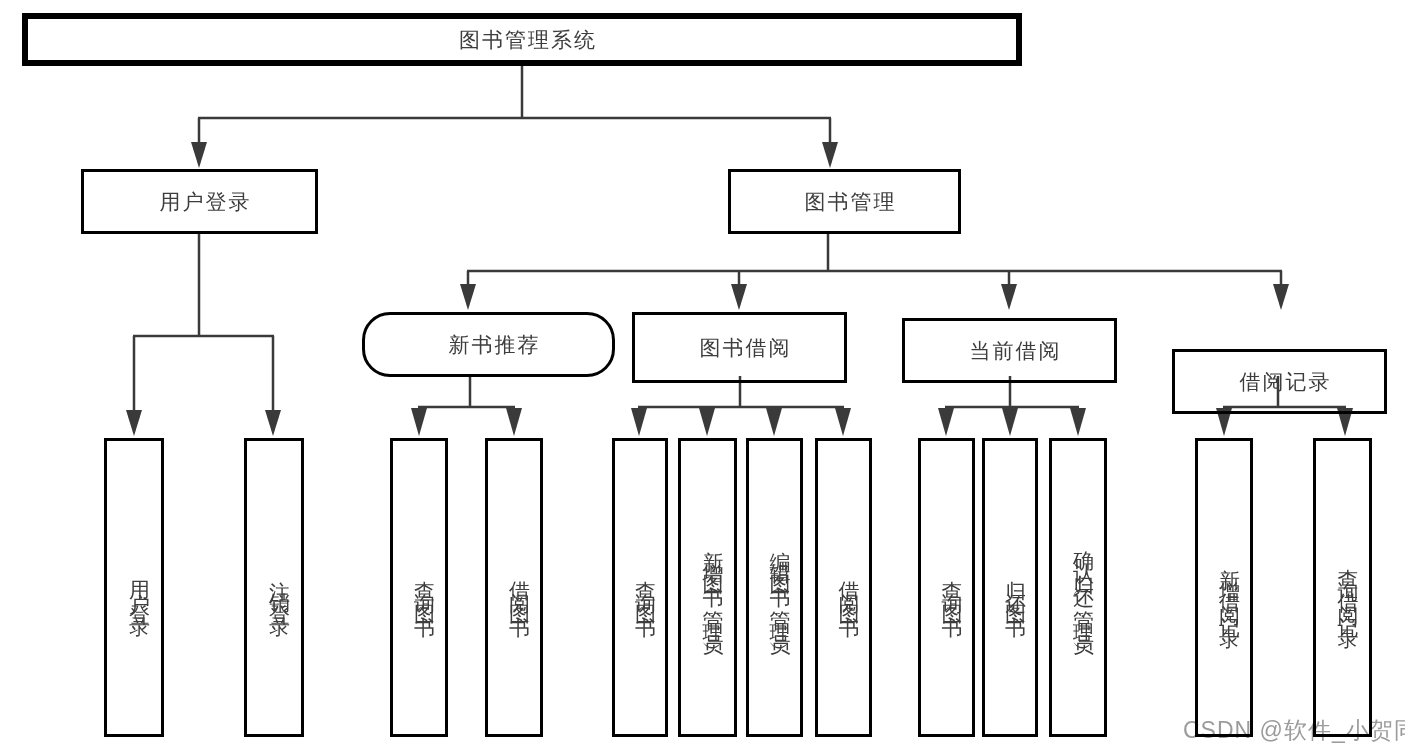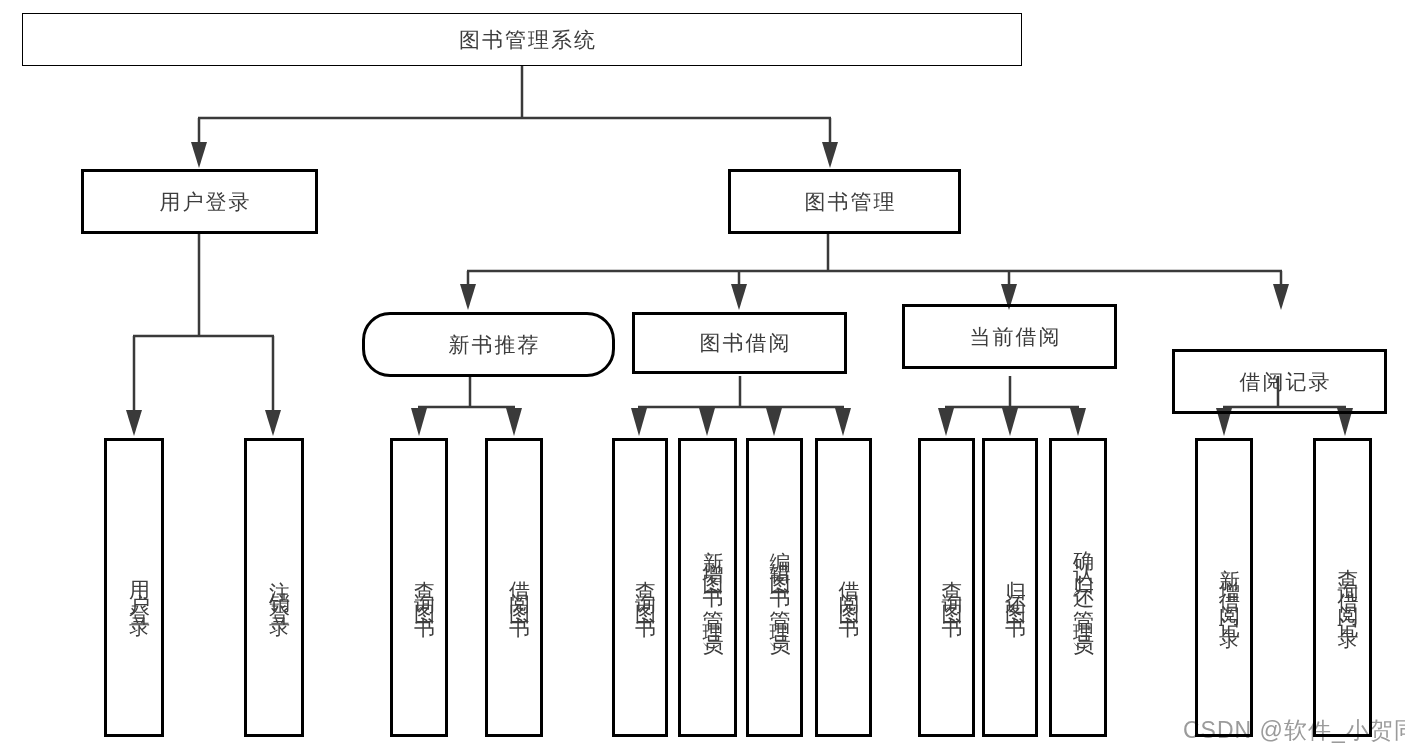--- a/index.html
+++ b/index.html
@@ -5,39 +5,39 @@
   html,body { margin:0; padding:0; background:#ffffff; }
   .canvas {
     position:relative; width:1405px; height:747px; background:#ffffff;
     overflow:hidden;
     font-family:"Liberation Sans","DejaVu Sans",sans-serif;
     color:#3d3d3d;
   }
   svg.wires { position:absolute; left:0; top:0; z-index:2; }
   .box {
     position:absolute; box-sizing:border-box;
-    border:1px solid #000000; background:transparent;
+    border:6px solid #000000; background:transparent;
     display:flex; align-items:center; justify-content:center;
     font-size:21px; letter-spacing:2px; z-index:3;padding-left:12px;
   }
   .lvl { border-width:3px; }
   .leaf { top:438px; height:299px; border-width:3px; }
   .leaf span {
     writing-mode:vertical-rl; text-orientation:mixed;
     letter-spacing:12px; line-height:1; font-size:21px;
   }
   
   #b-root    { left:22px;  top:13px;  width:1000px; height:53px; }
   
   #b-login   { left:81px;  top:169px; width:237px; height:65px; }
   #b-mgmt    { left:712px; top:169px; width:233px; height:65px;margin-left:16px; }
   
   #b-rec     { left:362px;  top:312px; width:253px; height:65px;border-radius:28px; }
-  #b-borrow  { left:632px;  top:312px; width:215px; height:62px; }
-  #b-current { left:902px;  top:304px; width:215px; height:65px; }
+  #b-borrow  { left:632px;  top:312px; width:215px; height:71px; }
+  #b-current { left:902px;  top:318px; width:215px; height:65px; }
   #b-records { left:1172px; top:312px; width:215px; height:65px;margin-top:37px; }
   
   #f-ul1 { left:104px;  width:60px; }
   #f-ul2 { left:244px;  width:60px; }
   #f-r1  { left:390px;  width:58px; }
   #f-r2  { left:485px;  width:58px; }
   #f-b1  { left:612px;  width:56px; }
   #f-b2  { left:678px;  width:59px; }
   #f-b3  { left:746px;  width:57px; }
   #f-b4  { left:815px;  width:57px; }

